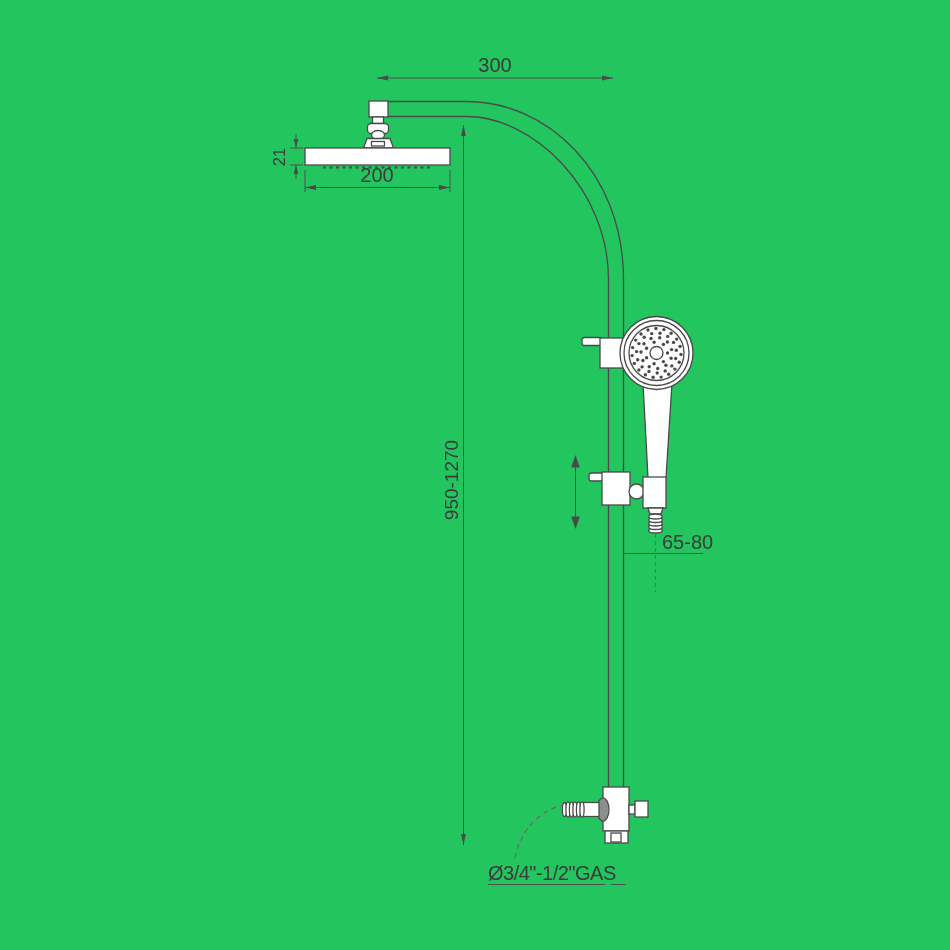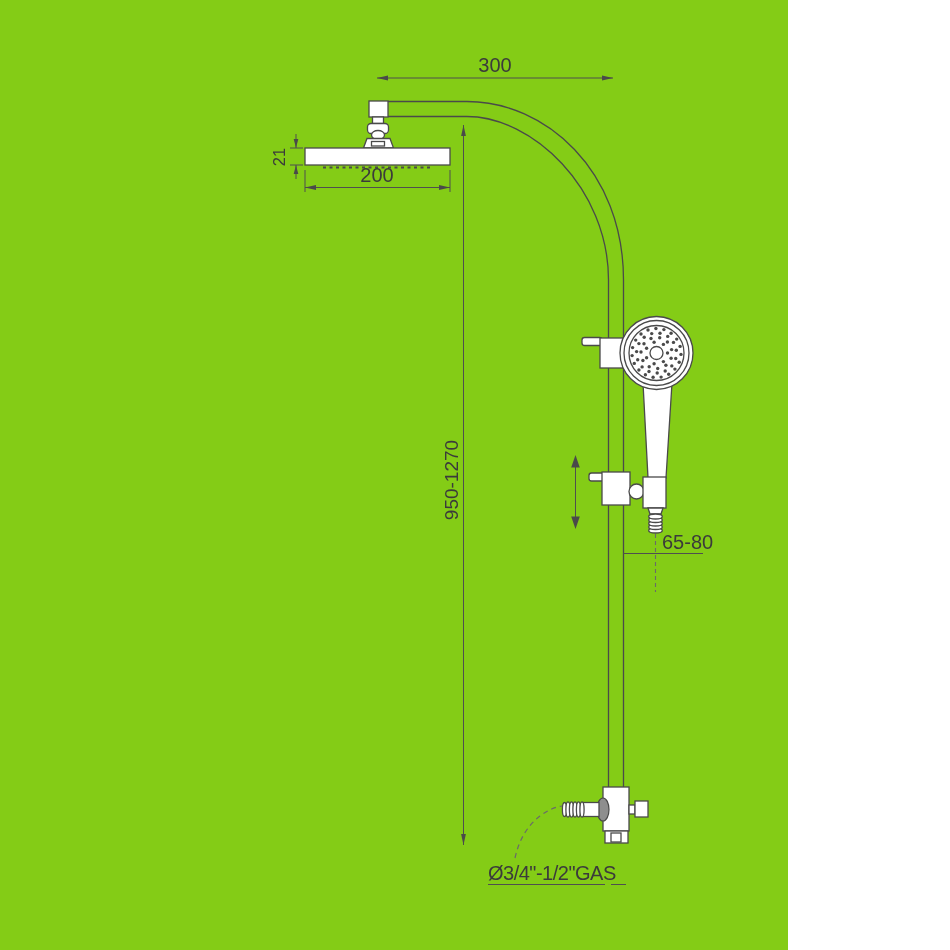--- a/index.html
+++ b/index.html
@@ -1,16 +1,16 @@
 <!DOCTYPE html>
 <html><head>
 <meta charset="utf-8">
 <style>
   html,body{margin:0;padding:0;background:#ffffff;}
-  .stage{width:788px;height:950px;background:#84cc16;position:relative;overflow:hidden;}
+  .stage{width:950px;height:950px;background:#22c55e;position:relative;overflow:hidden;}
   svg{display:block;}
   text{font-family:"Liberation Sans", sans-serif;fill:#3b3b3b;}
   .ln{stroke:#4a4a4a;stroke-width:1.3;fill:none;stroke-linecap:butt;}
   .lnw{stroke:#4a4a4a;stroke-width:1.3;fill:#ffffff;}
   .dim{stroke:#4f4f4f;stroke-width:1;fill:none;}
   .arrow{fill:#4a4a4a;stroke:none;}
   .dash{stroke:#6a6a6a;stroke-width:1.2;fill:none;stroke-dasharray:5 4;}
   .dimtext{font-size:20px;}
 </style>
 </head>

